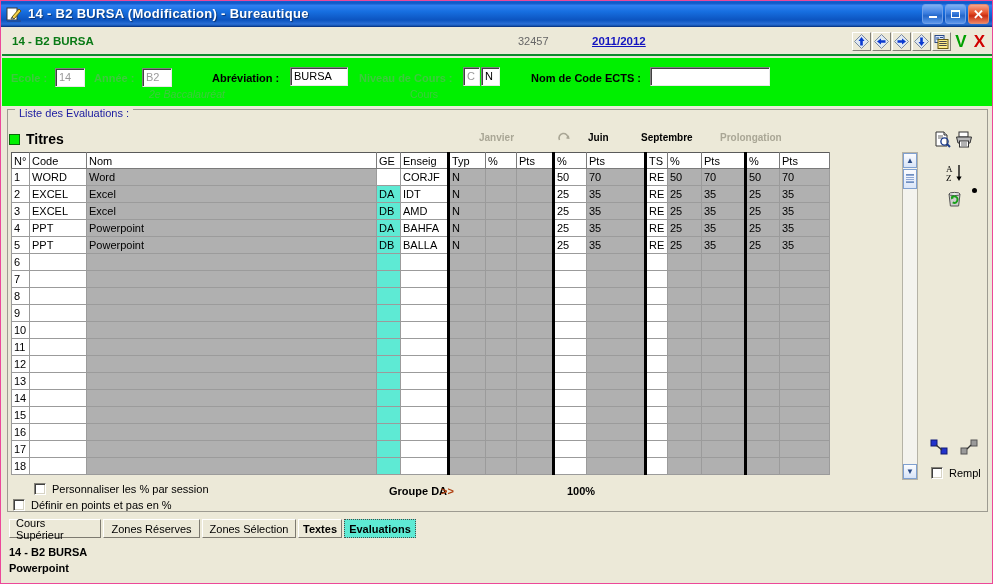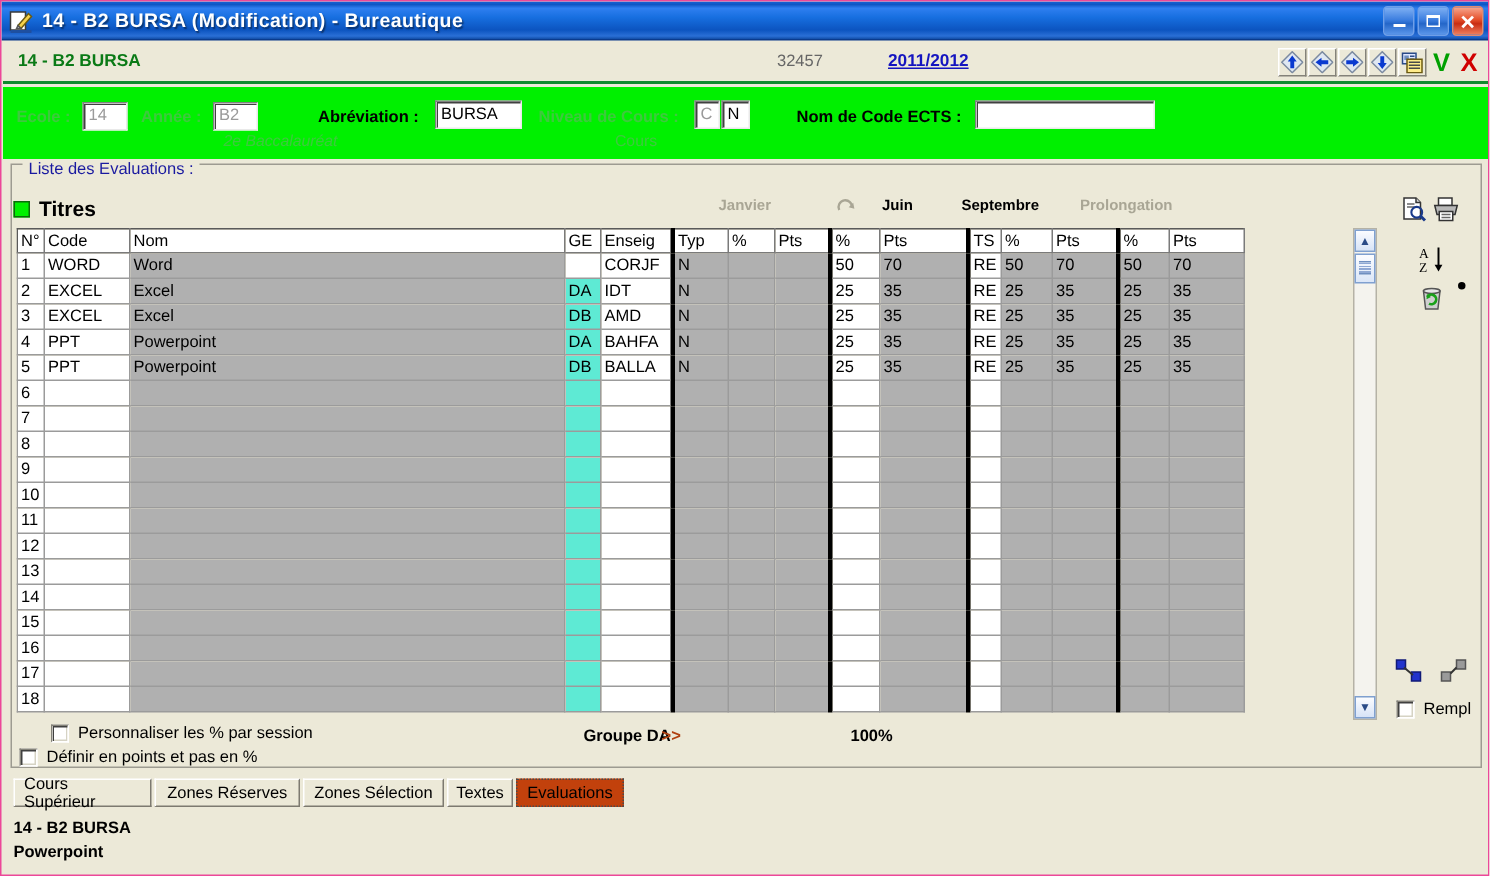--- a/index.html
+++ b/index.html
@@ -175,23 +175,23 @@
   .tabstrip { position: absolute; left: 8px; top: 518px; width: 977px; height: 22px; }
   .tab {
     position: absolute; top: 0; height: 19px;
     background: #ece9d8;
     border: 1px solid; border-color: #fff #7d7a70 #7d7a70 #fff;
     font-size: 11px; color: #000;
     display: flex; align-items: center; justify-content: center;
     padding: 0 6px;
   }
   .tab.sel {
-    background: #c2410c;
+    background: #5eead4;
     border: 1px dotted #4a4a4a;
-    font-weight: normal;
+    font-weight: bold;
   }
 
   
   .status { position: absolute; left: 8px; font-size: 11px; font-weight: bold; color: #000; }
 </style>
 </head>
 <body>
 
 <div id="app">
 
@@ -737,20 +737,20 @@
     <span>Définir en points et pas en %</span>
   </div>
   <span class="grpda" style="left:388px; top:484px;">Groupe DA</span>
   <span class="grpda" style="left:440px; top:484px; color:#b04010;">&gt;&gt;</span>
   <span class="pct" style="left:566px; top:484px;">100%</span>
 
   <div class="tabstrip">
     <div class="tab" style="left:0px; width:92px;">Cours Supérieur</div>
     <div class="tab" style="left:94px; width:97px;">Zones Réserves</div>
     <div class="tab" style="left:193px; width:94px;">Zones Sélection</div>
-    <div class="tab" style="left:289px; width:44px;">Textes</div>
+    <div class="tab" style="left:289px; width:44px;font-weight:bold;">Textes</div>
     <div class="tab sel" style="left:335px; width:72px;">Evaluations</div>
   </div>
 
   <span class="status" style="top:545px;">14 - B2    BURSA</span>
   <span class="status" style="top:561px;">Powerpoint</span>
 
 </div>
 
 </body></html>

